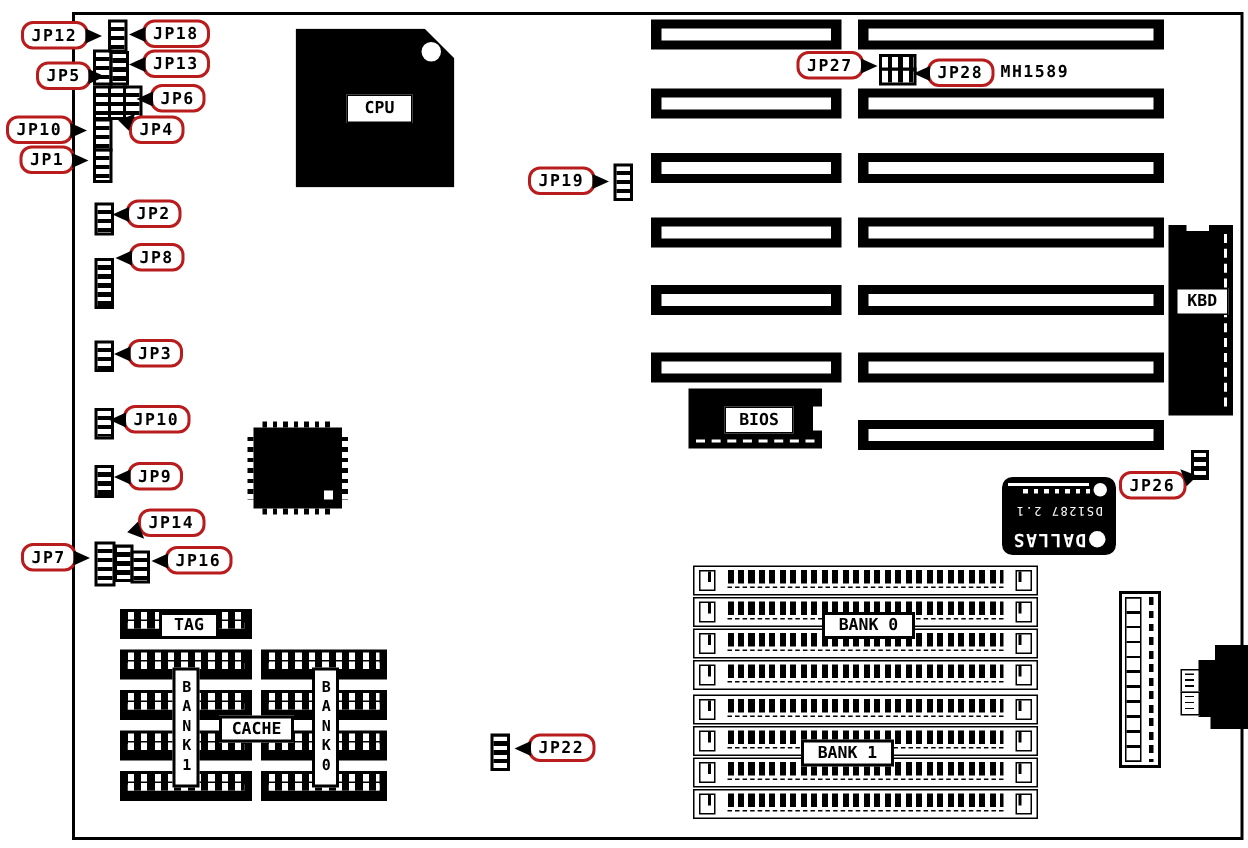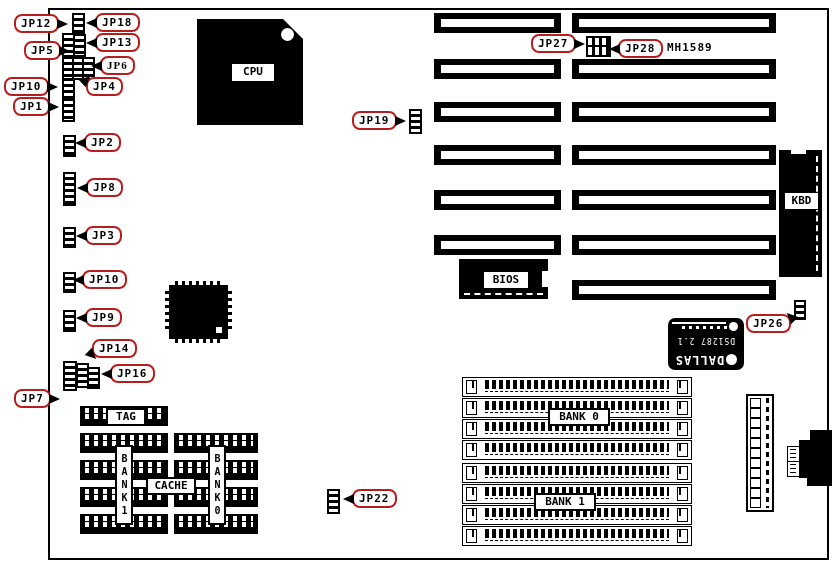--- a/index.html
+++ b/index.html
@@ -260,31 +260,31 @@
   <div class="jmp" style="left:409px;top:109px;width:9px;height:21px;"></div>
   <div class="jmp" style="left:327px;top:489px;width:9px;height:21px;"></div>
   <div class="jmp" style="left:794px;top:300px;width:8px;height:16px;"></div>
   <div class="jmp-h" style="left:586px;top:36px;width:21px;height:8px;"></div>
   <div class="jmp-h" style="left:586px;top:45px;width:21px;height:8px;"></div>
 
   <div class="co" style="left:14px;top:14px;"><i class="ptr-r"></i><span>JP12</span></div>
   <div class="co" style="left:95px;top:13px;"><i class="ptr-l"></i><span>JP18</span></div>
   <div class="co" style="left:95px;top:33px;"><i class="ptr-l"></i><span>JP13</span></div>
   <div class="co" style="left:24px;top:41px;"><i class="ptr-r"></i><span>JP5</span></div>
-  <div class="co" style="left:100px;top:56px;font-family:Liberation Serif, serif;"><i class="ptr-l"></i><span>JP6</span></div>
+  <div class="co" style="left:100px;top:56px;"><i class="ptr-l"></i><span>JP6</span></div>
   <div class="co" style="left:86px;top:77px;"><i class="ptr-ul"></i><span>JP4</span></div>
   <div class="co" style="left:4px;top:77px;"><i class="ptr-r"></i><span>JP10</span></div>
   <div class="co" style="left:13px;top:97px;"><i class="ptr-r"></i><span>JP1</span></div>
   <div class="co" style="left:84px;top:133px;"><i class="ptr-l"></i><span>JP2</span></div>
-  <div class="co" style="left:86px;top:178px;"><i class="ptr-l"></i><span>JP8</span></div>
+  <div class="co" style="left:86px;top:162px;"><i class="ptr-l"></i><span>JP8</span></div>
   <div class="co" style="left:85px;top:226px;"><i class="ptr-l"></i><span>JP3</span></div>
   <div class="co" style="left:82px;top:270px;"><i class="ptr-l"></i><span>JP10</span></div>
   <div class="co" style="left:85px;top:308px;"><i class="ptr-l"></i><span>JP9</span></div>
   <div class="co" style="left:92px;top:339px;"><i class="ptr-dl"></i><span>JP14</span></div>
-  <div class="co" style="left:14px;top:362px;margin-top:27px;"><i class="ptr-r"></i><span>JP7</span></div>
+  <div class="co" style="left:14px;top:362px;"><i class="ptr-r"></i><span>JP7</span></div>
   <div class="co" style="left:110px;top:364px;"><i class="ptr-l"></i><span>JP16</span></div>
   <div class="co" style="left:352px;top:111px;"><i class="ptr-r"></i><span>JP19</span></div>
   <div class="co" style="left:531px;top:34px;"><i class="ptr-r"></i><span>JP27</span></div>
   <div class="co" style="left:618px;top:39px;"><i class="ptr-l"></i><span>JP28</span></div>
   <div class="co" style="left:746px;top:314px;"><i class="ptr-ur"></i><span>JP26</span></div>
   <div class="co" style="left:352px;top:489px;"><i class="ptr-l"></i><span>JP22</span></div>
 
   <div class="plain" style="left:667px;top:41px;">MH1589</div>
 
 </div>

